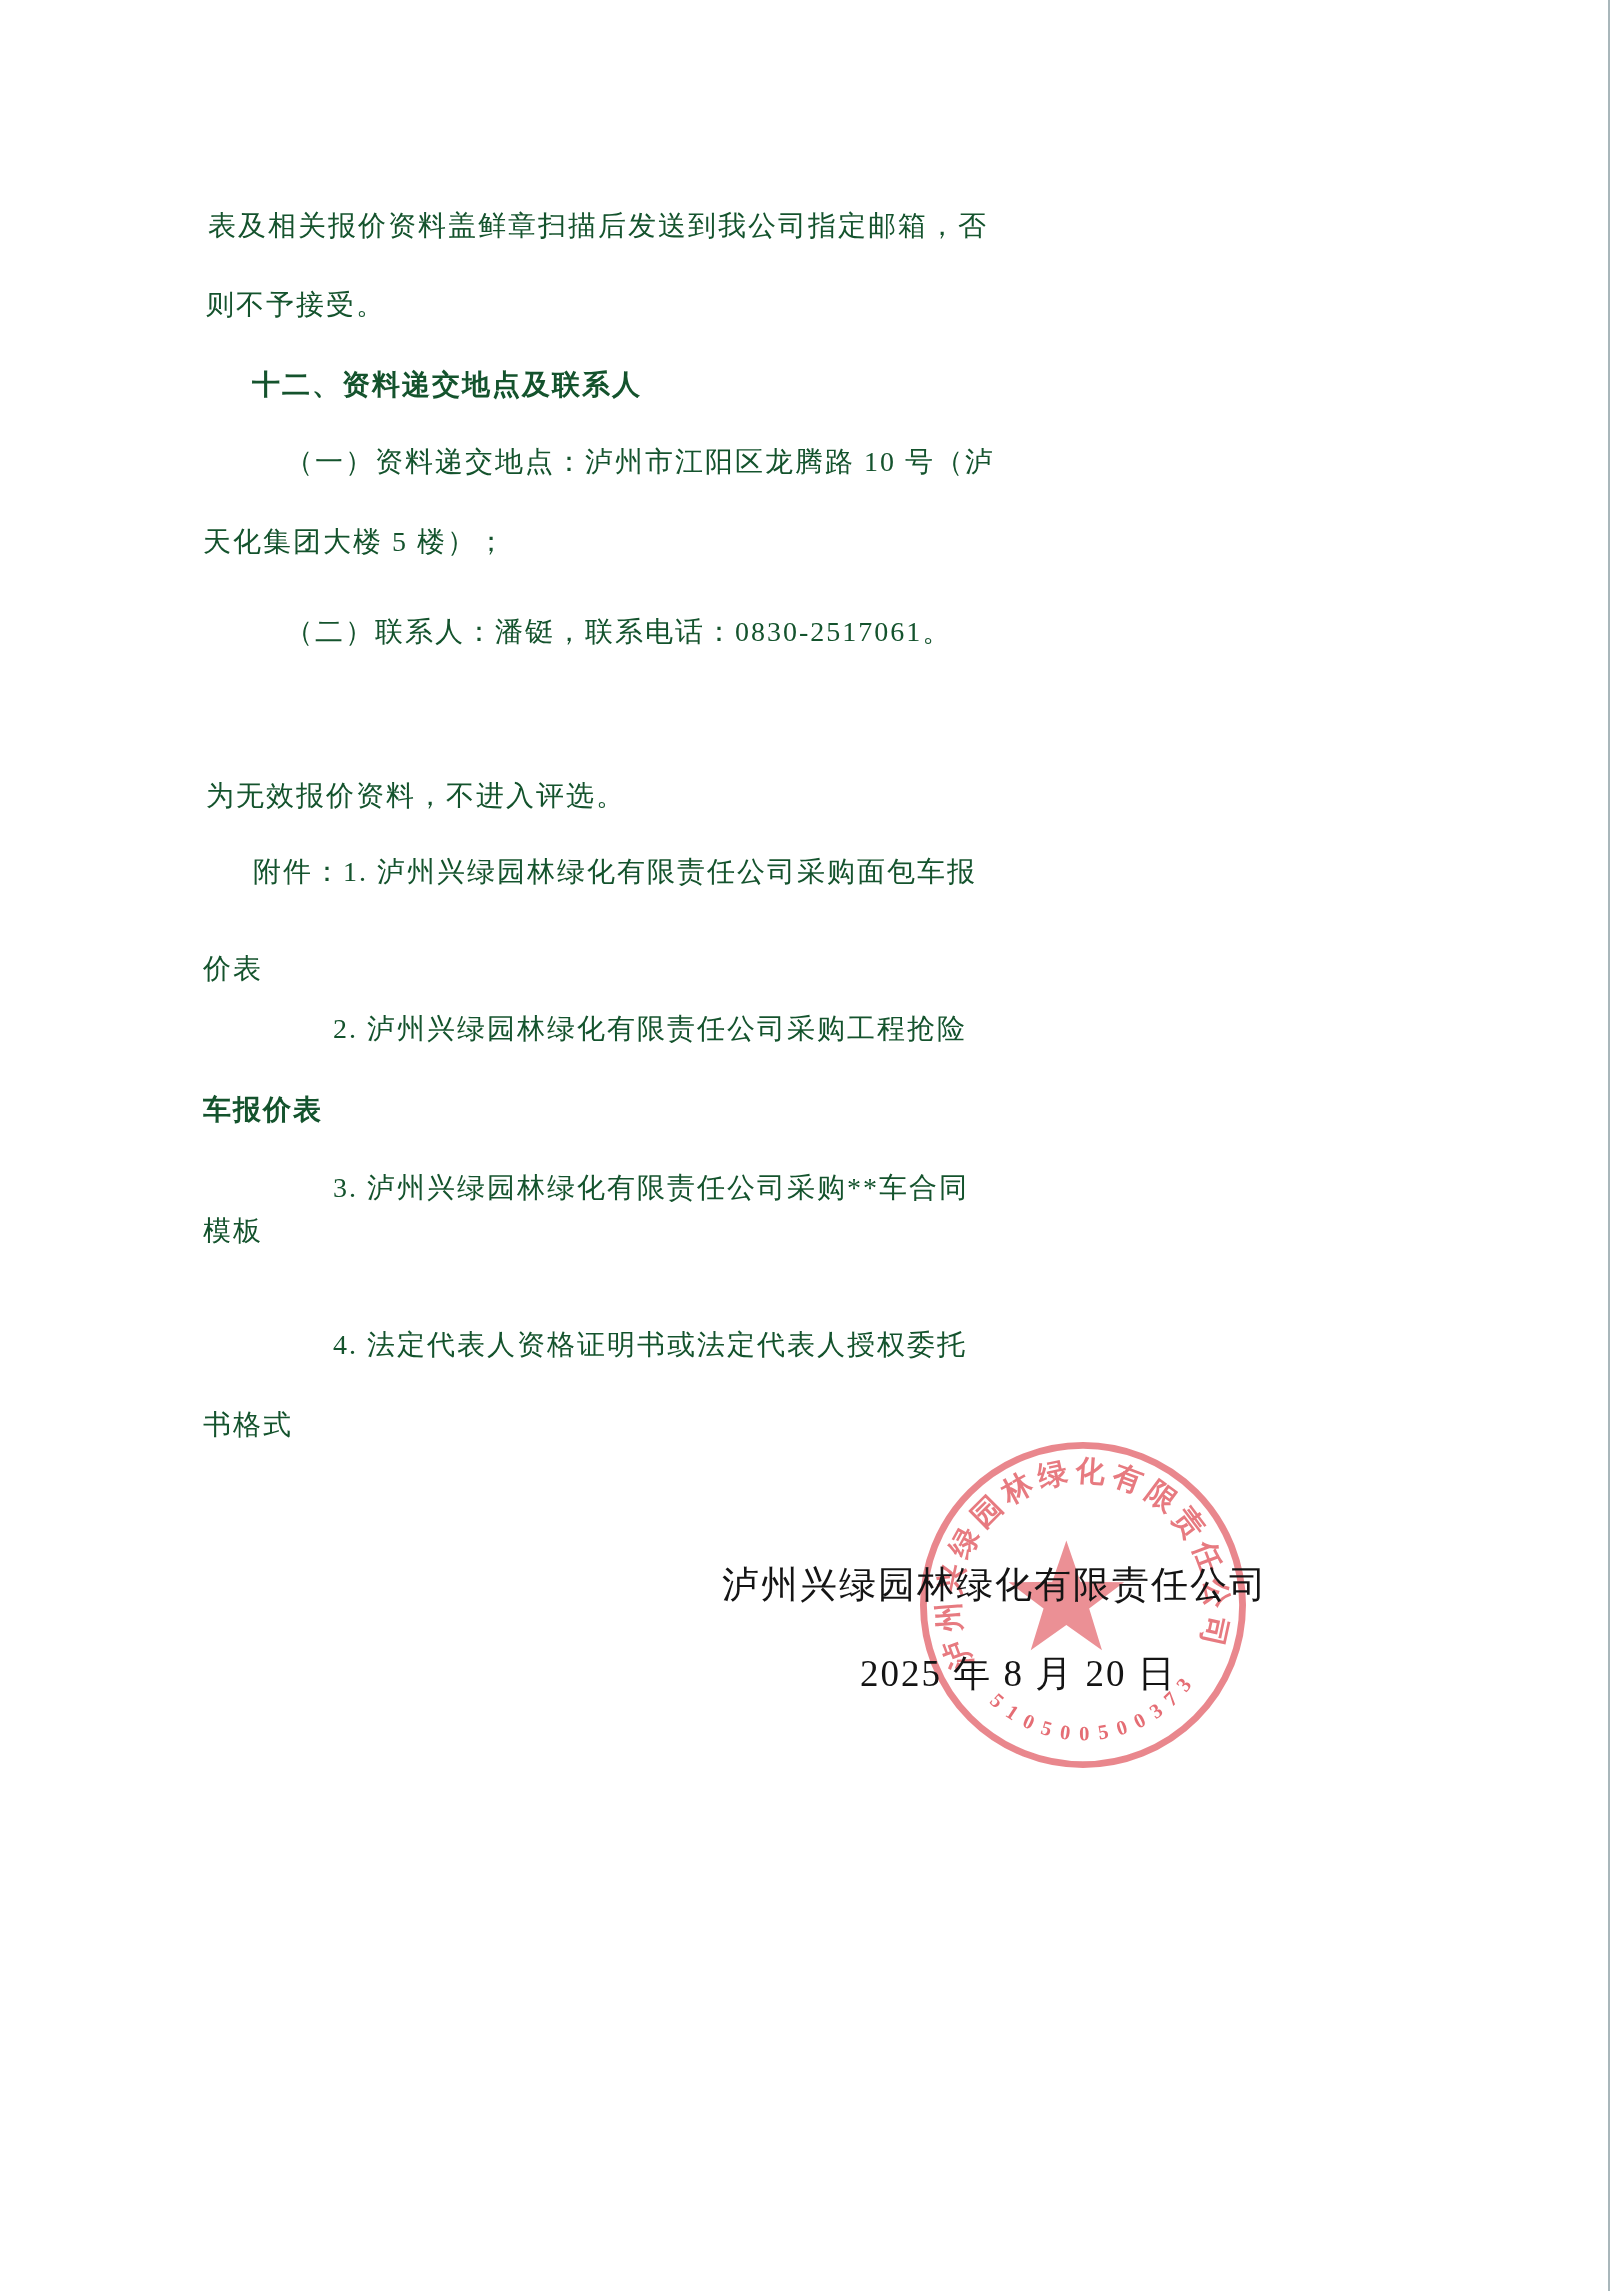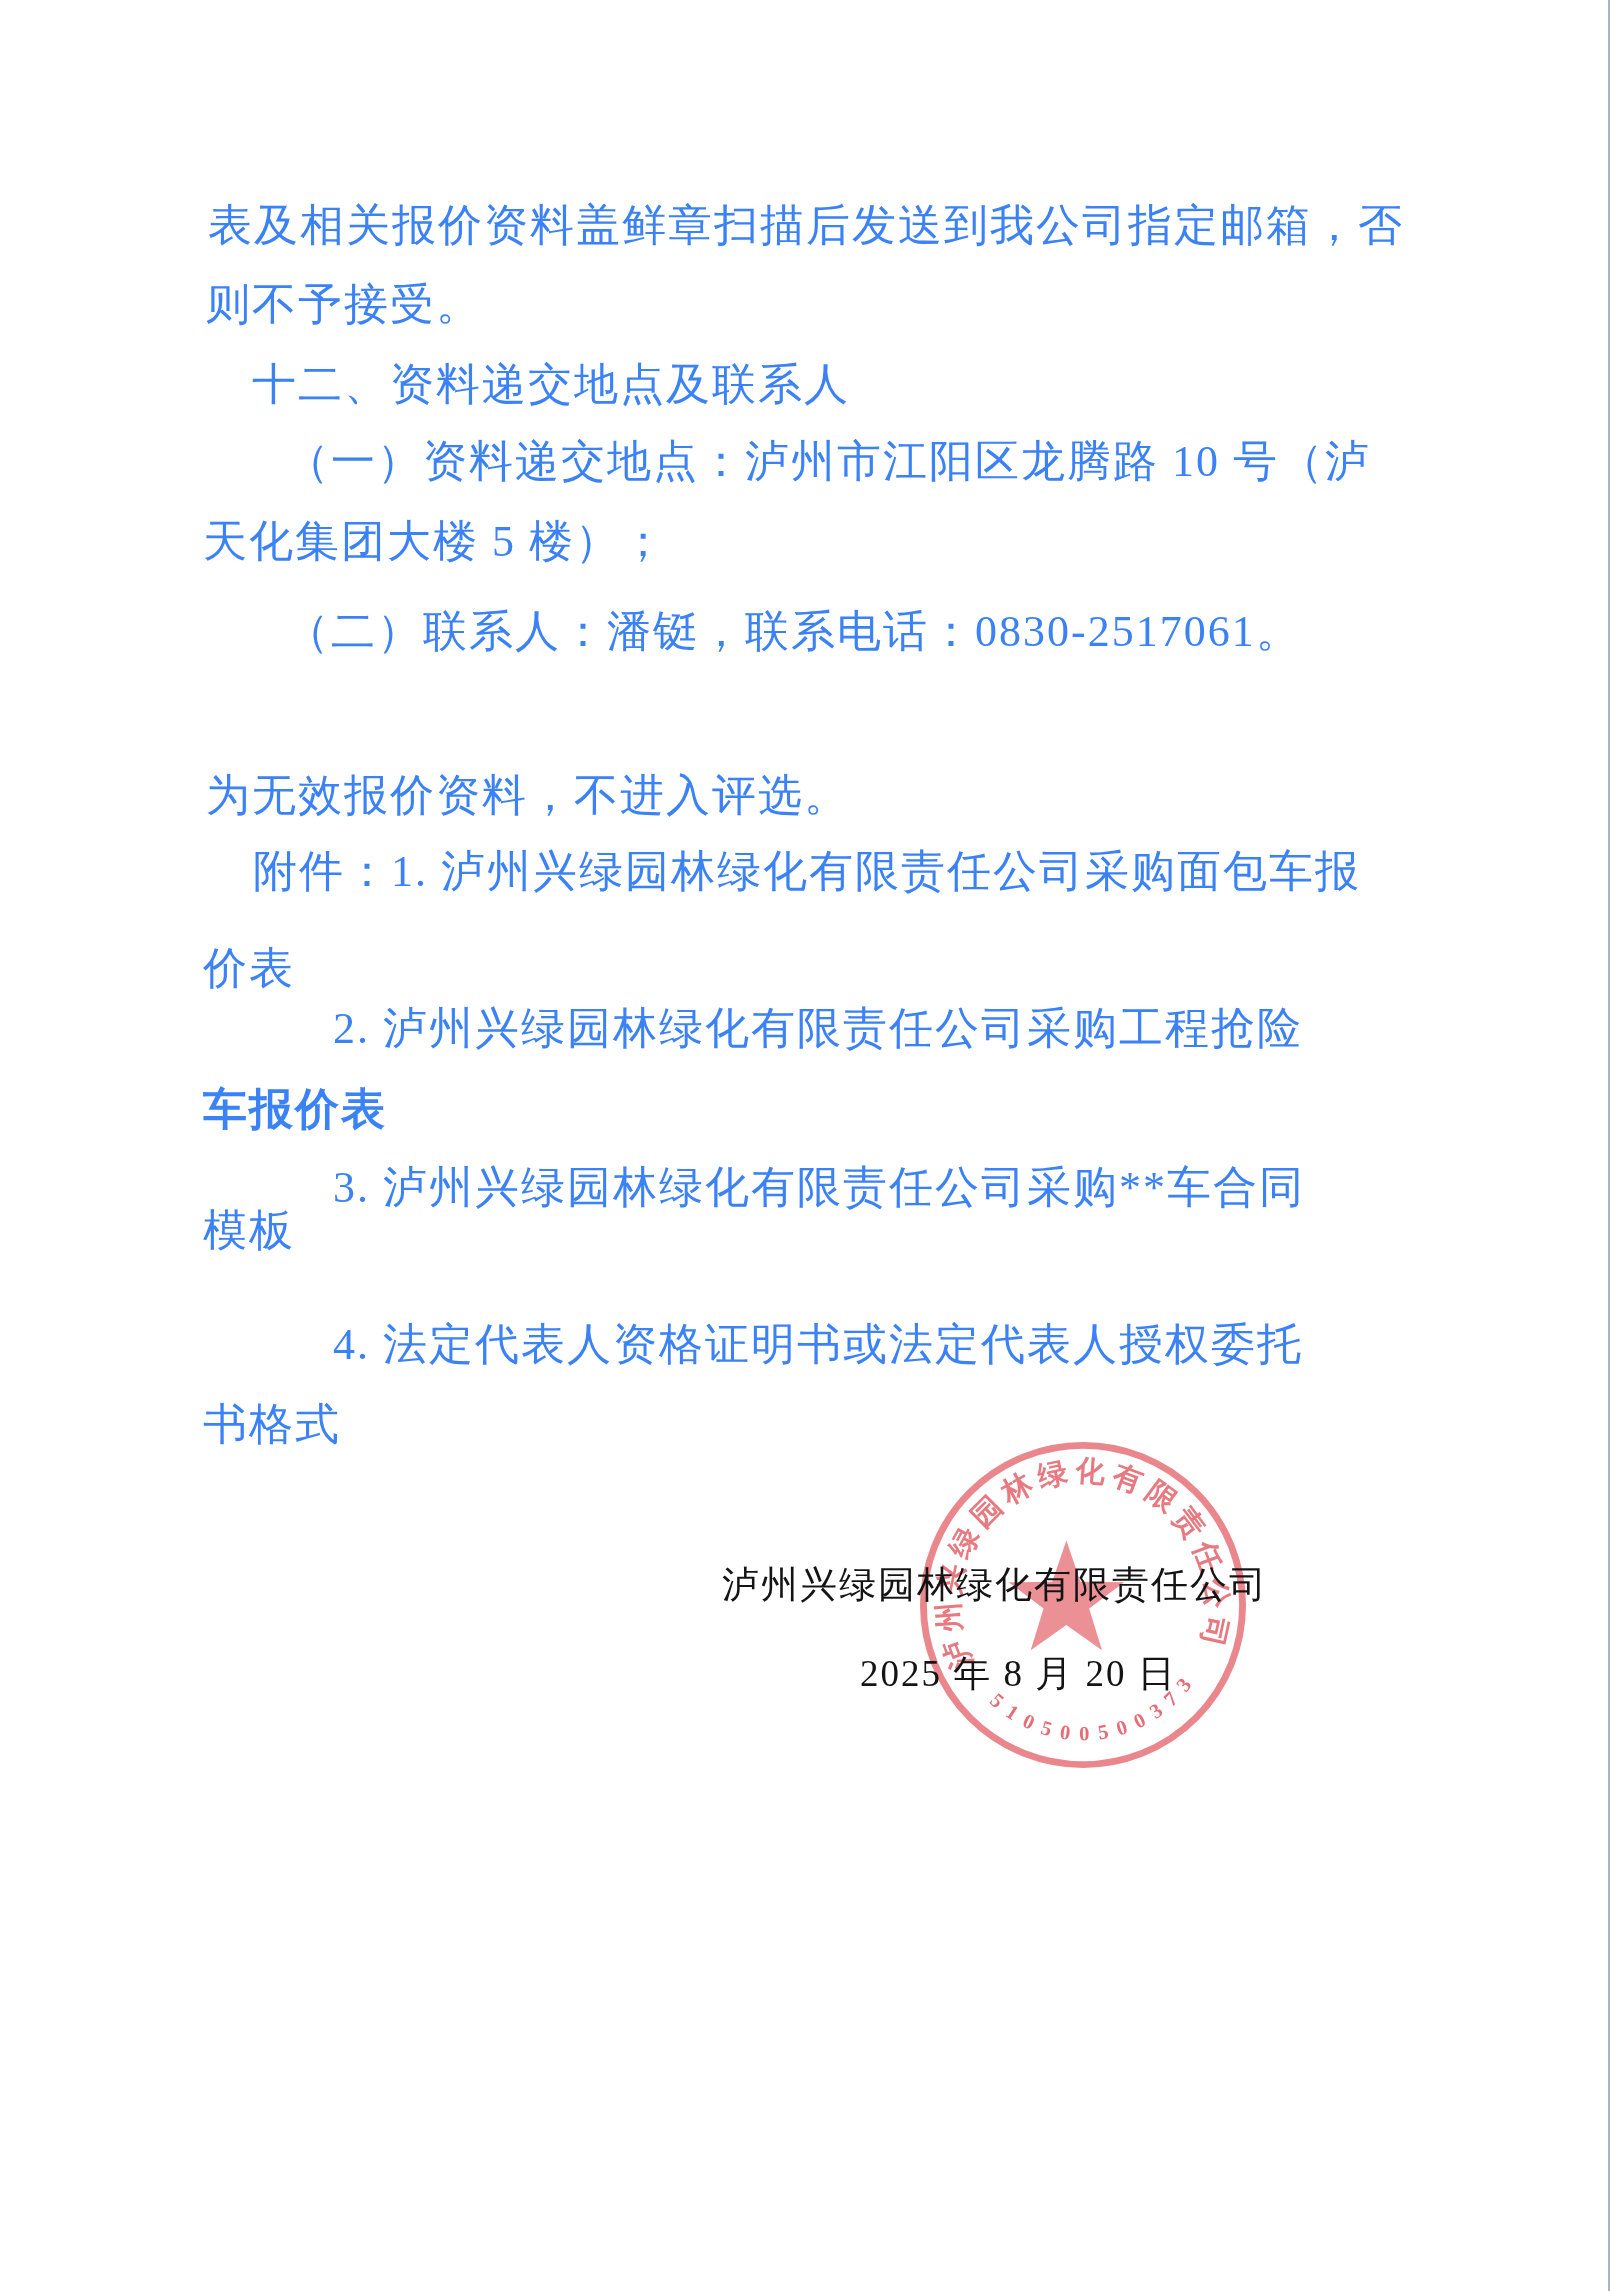--- a/index.html
+++ b/index.html
@@ -18,26 +18,26 @@
   .scan-edge{
     position:absolute;
     top:0;right:9.8px;
     width:2px;height:100%;
     background:var(--edge-color,#93a5aa);
     opacity:.8;
   }
   .line{
     position:absolute;
     white-space:nowrap;
-    font-size:44px;
+    font-size:28px;
     letter-spacing:2px;
     line-height:47px;
-    color:#3b82f6;
+    color:#14532d;
   }
-  .line .prefix{font-weight:400;}
+  .line .prefix{font-weight:700;}
   .sig{
     position:absolute;
     white-space:nowrap;
     font-size:37px;
     letter-spacing:2px;
     color:#141414;
     z-index:3;
   }
   .seal{
     position:absolute;

